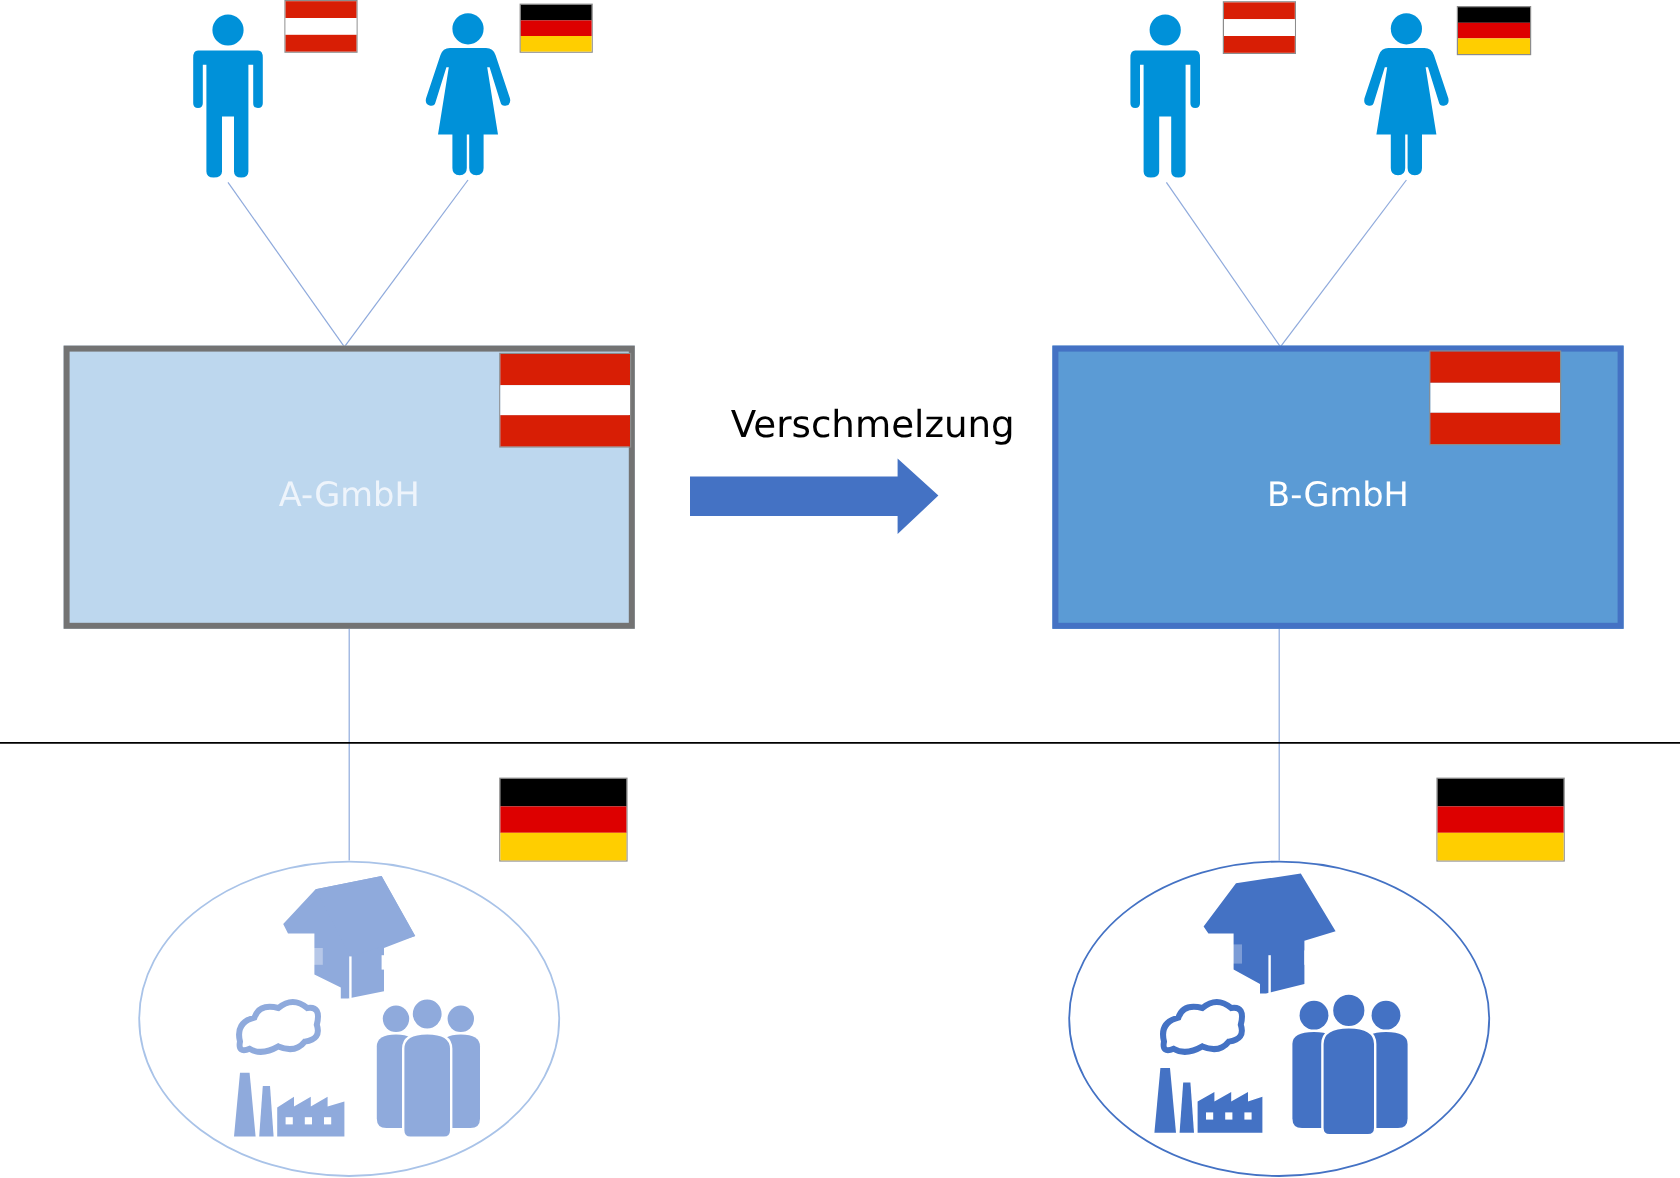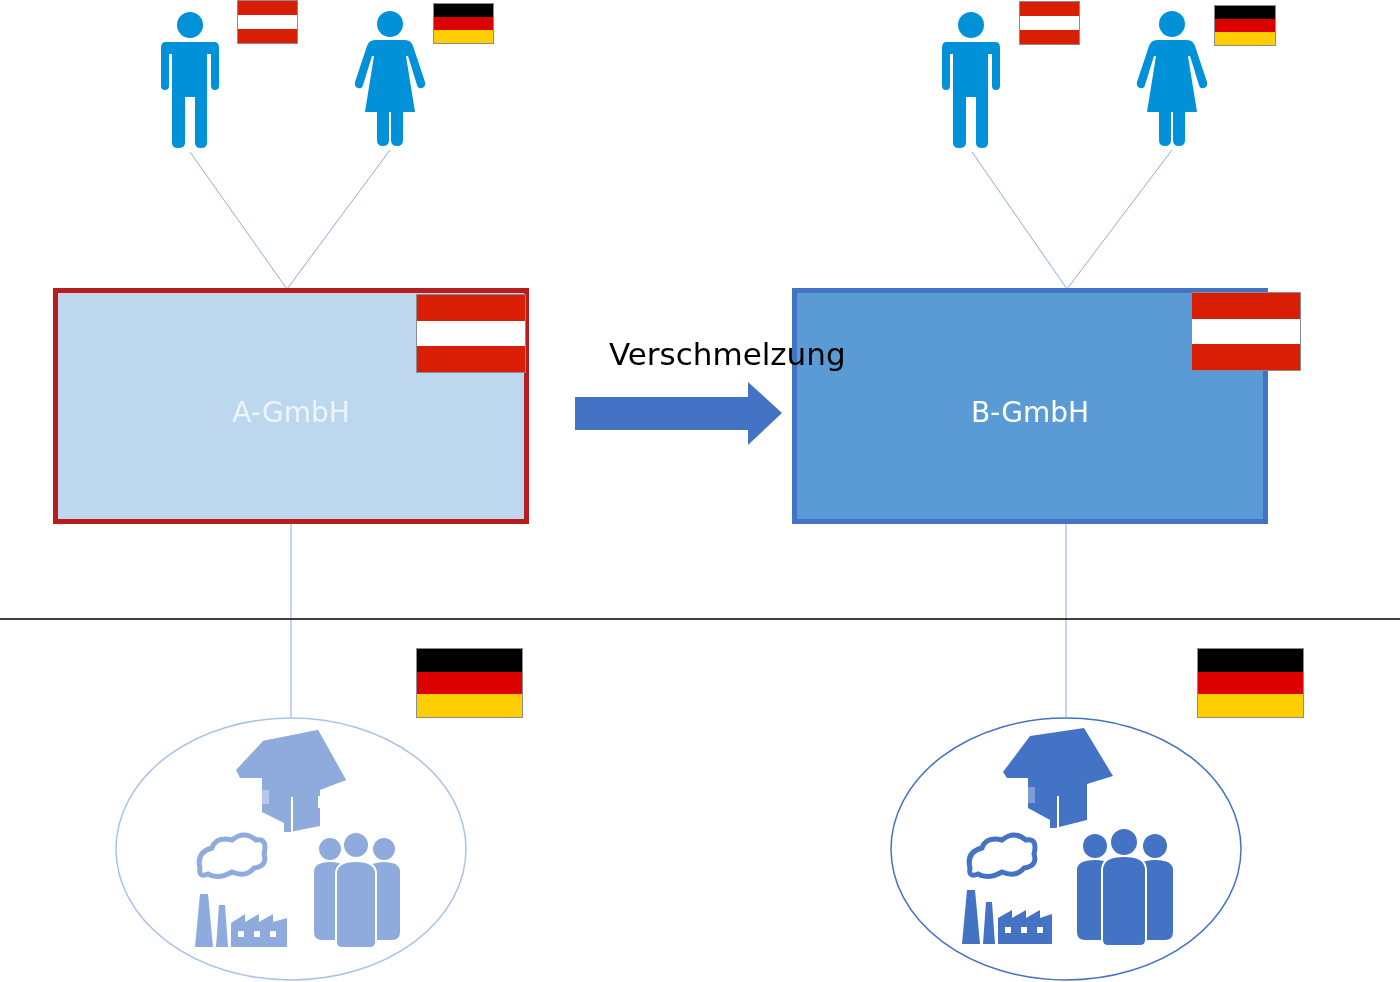--- a/index.html
+++ b/index.html
@@ -1,22 +1,22 @@
 <!DOCTYPE html>
 <html><head>
   <meta charset="utf-8">
   <style>
     html, body { margin: 0; padding: 0; background: #ffffff; }
     body { width: 1400px; height: 982px; position: relative; overflow: hidden;
            font-family: "Liberation Sans", sans-serif; }
     .abs { position: absolute; margin-left: 47px; }
     svg.canvas { position: absolute; left: 0; top: 0; }
     .box { position: absolute; box-sizing: border-box; display: flex; align-items: center; justify-content: center; }
-    .box-a { left: 53px; top: 288px; width: 476px; height: 236px; background: #bdd7ee; border: 5px solid #b91c1c; }
-    .box-b { left: 792px; top: 288px; width: 476px; height: 236px; background: #5b9bd5; border: 5px solid #4472c4; }
+    .box-a { left: 53px; top: 288px; width: 476px; height: 236px; background: #bdd7ee; border: 5px solid #737373; }
+    .box-b { left: 877px; top: 288px; width: 476px; height: 236px; background: #5b9bd5; border: 5px solid #4472c4; }
     .box-label { color: #ffffff; font-size: 28px; font-family: "DejaVu Sans", sans-serif; position: relative; top: 6px; }
     .box-a .box-label { color: #eef4fb; }
     .flag { position: absolute; box-sizing: border-box; border: 1px solid #8c8c8c; display: flex; flex-direction: column; }
     .flag > div { flex: 1; }
     .merge-label { left: 562px; top: 336px; font-size: 31px; color: #000; font-family: "DejaVu Sans", sans-serif; }
   </style>
 </head>
 <body>
 
 <svg class="canvas" width="1400" height="982" viewBox="0 0 1400 982">

